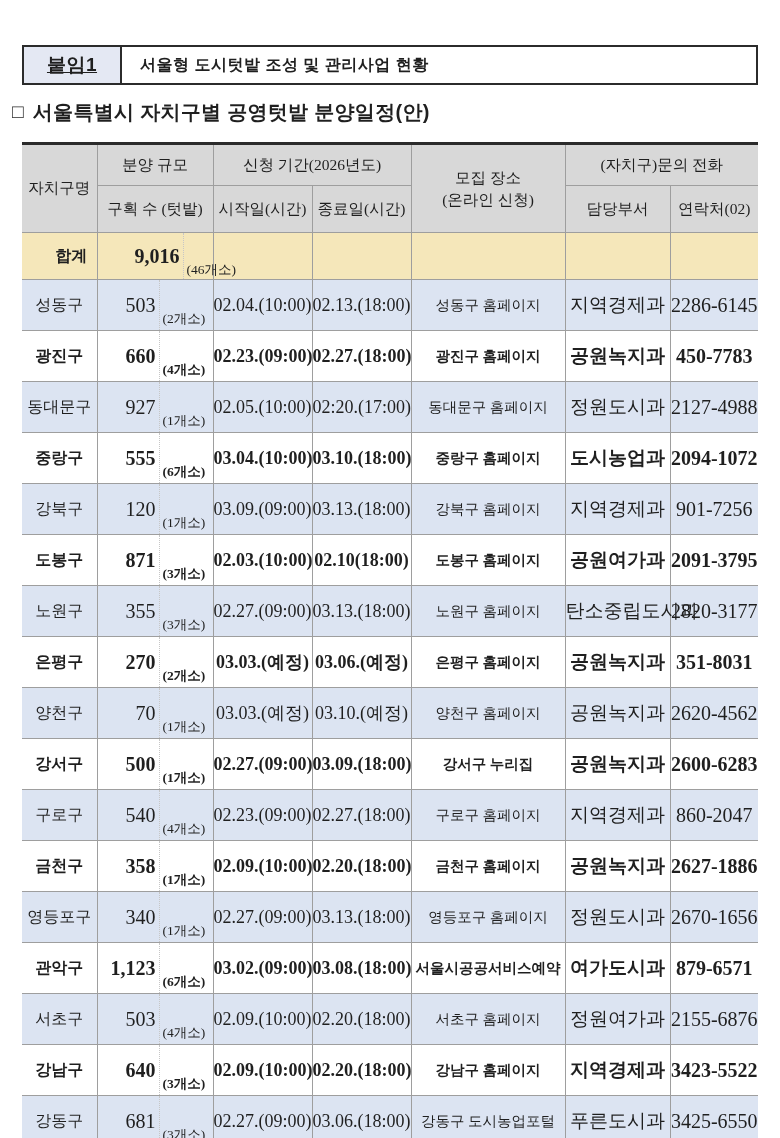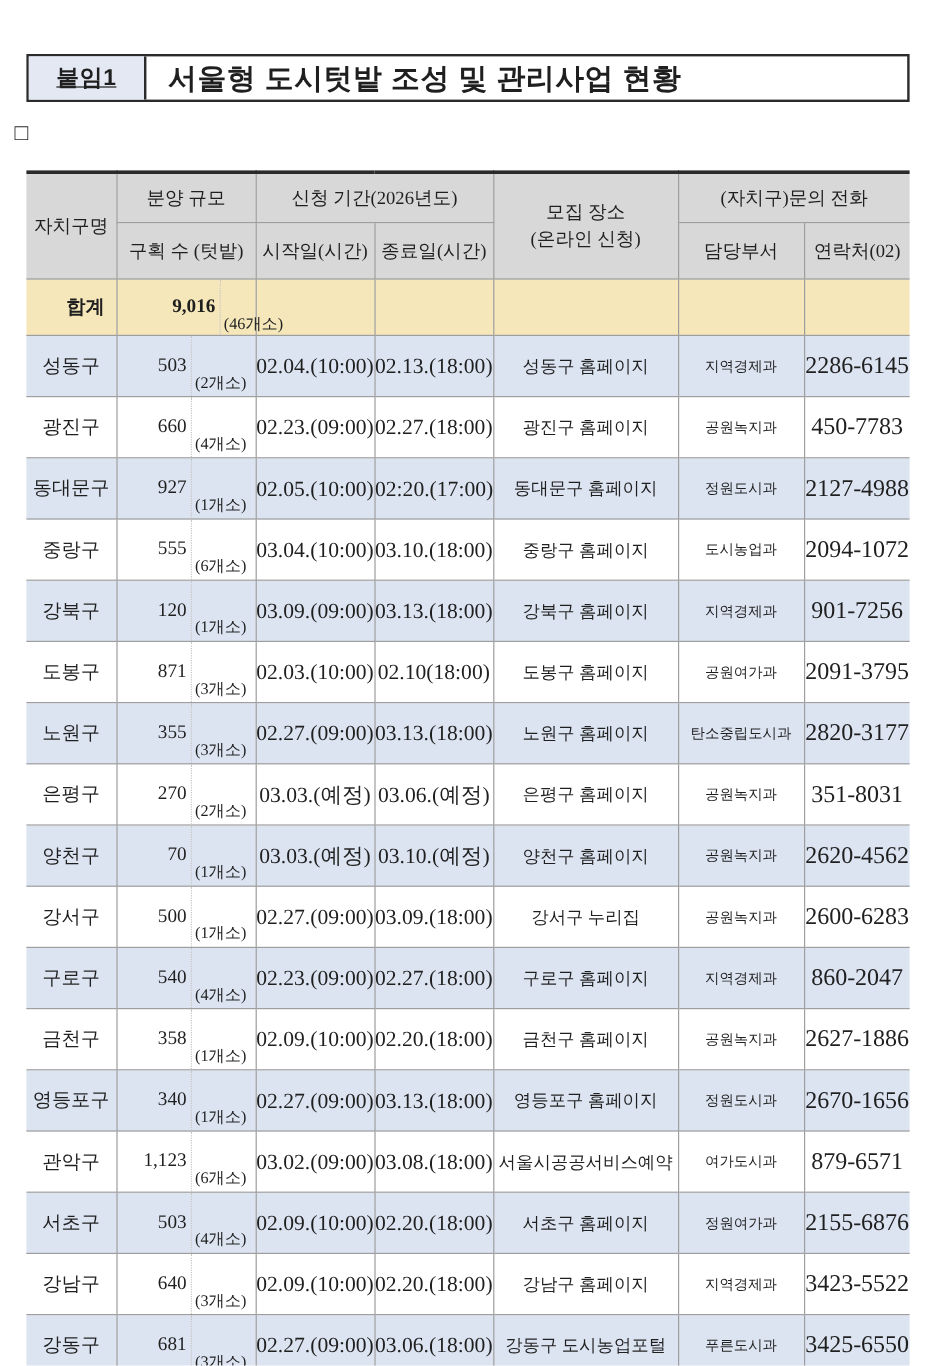--- a/index.html
+++ b/index.html
@@ -24,21 +24,21 @@
     background:var(--badge-bg,#e4e8f3);
     border-right:2px solid var(--border-dark,#1c1c1c);
     display:flex;align-items:center;justify-content:center;
     font-family:"Liberation Sans","DejaVu Sans",sans-serif;
     font-weight:bold;font-size:19px;letter-spacing:0.5px;text-decoration:underline;
   }
   .doc-title{
     display:flex;align-items:center;
     padding-left:18px;
     font-family:"Liberation Sans","DejaVu Sans",sans-serif;
-    font-weight:bold;font-size:24px;letter-spacing:0.5px;
+    font-weight:bold;font-size:16px;letter-spacing:0.5px;
   }
 
   
   .subtitle{
     margin:14px 0 0 -10px;
     font-family:"Liberation Sans","DejaVu Sans",sans-serif;
     font-weight:bold;font-size:20px;line-height:26px;letter-spacing:0.3px;
     display:flex;align-items:center;
   }
   .bullet{margin-right:9px;font-weight:normal;font-size:19px;color:#2a2a2a;}
@@ -63,47 +63,48 @@
   .sched thead tr.h1>*{border-top:none;}
   .sched thead th{background:var(--header-bg,#d8d8d8);font-size:15.5px;text-align:center;}
   .sched tr.h1 th{height:40px;}
   .sched tr.h2 th{height:46px;}
   .place-h div{line-height:1.4;}
 
   .sched td{height:50px;text-align:center;}
   tr.total-row td{height:39px;background:var(--total-bg,#f5e7ba);padding-left:24px;}
   tr.total-row .c-name,tr.total-row .num{font-weight:bold;}
   tr.row-blue td{background:var(--stripe-bg,#dce4f2);}
-  tr.row-white td{background:#ffffff;}
+  tr.row-white td{background:#ffffff;font-weight:bold;}
 
   .c-name{font-size:16px;}
   .count-wrap{display:flex;align-items:center;height:100%;}
   .count-wrap .num{
     flex:0 0 58px;display:flex;align-items:center;justify-content:flex-end;
-    align-self:stretch;padding-right:3px;font-size:16px;
+    align-self:stretch;padding-right:3px;font-size:20px;
     border-right:1px dotted #c6c6c6;
   }
   .count-wrap .sites{padding-left:3px;font-size:13.5px;margin-top:28px;}
   .c-date{font-size:18px;}
   .c-place{text-align:left;padding-left:7px;font-size:14.5px;}
-  .c-dept{font-size:12px;}
+  .c-dept{font-size:19px;}
   .c-phone{text-align:left;padding-left:8px;font-size:20px;}
 </style>
 </head>
 <body>
 
 <div class="page">
 
   <div class="title-box">
     <div class="badge">붙임1</div>
     <div class="doc-title">서울형 도시텃밭 조성 및 관리사업 현황</div>
   </div>
 
   <div class="subtitle">
     <span class="bullet">□</span>
+    <span>서울특별시 자치구별 공영텃밭 분양일정(안)</span>
   </div>
 
   <table class="sched">
     <colgroup>
       <col style="width:75px">
         <col style="width:116px">
         <col style="width:99px">
       <col style="width:99px">
         <col style="width:154px">
         <col style="width:105px">

